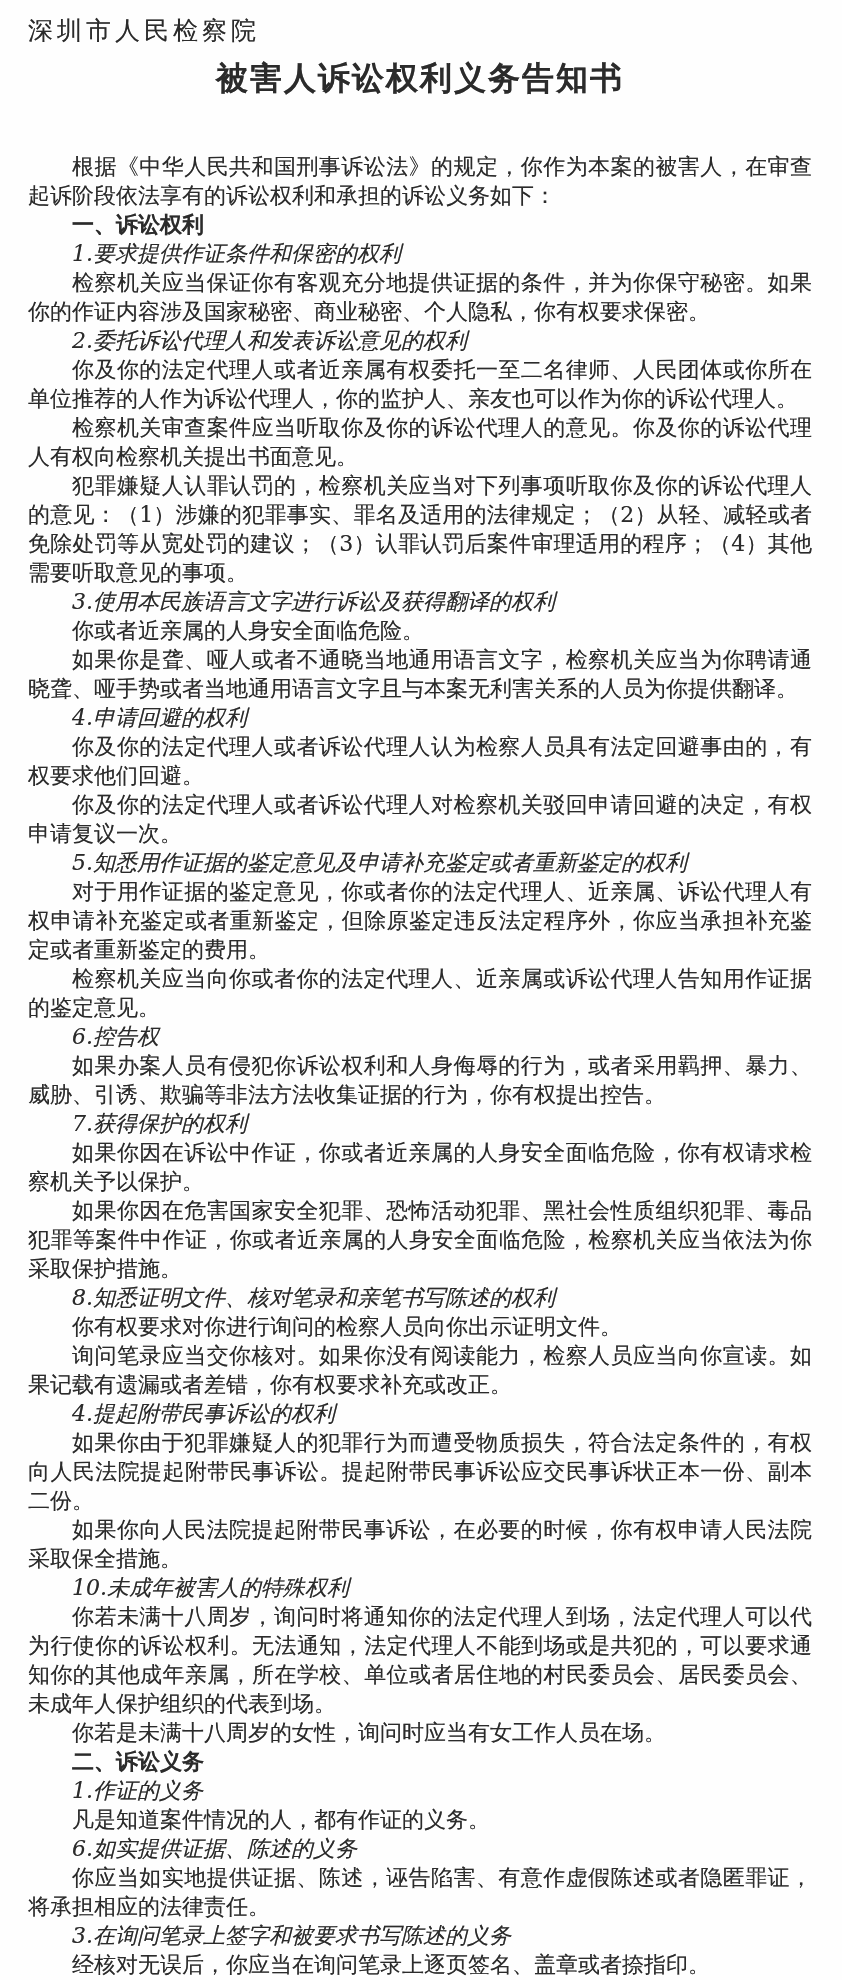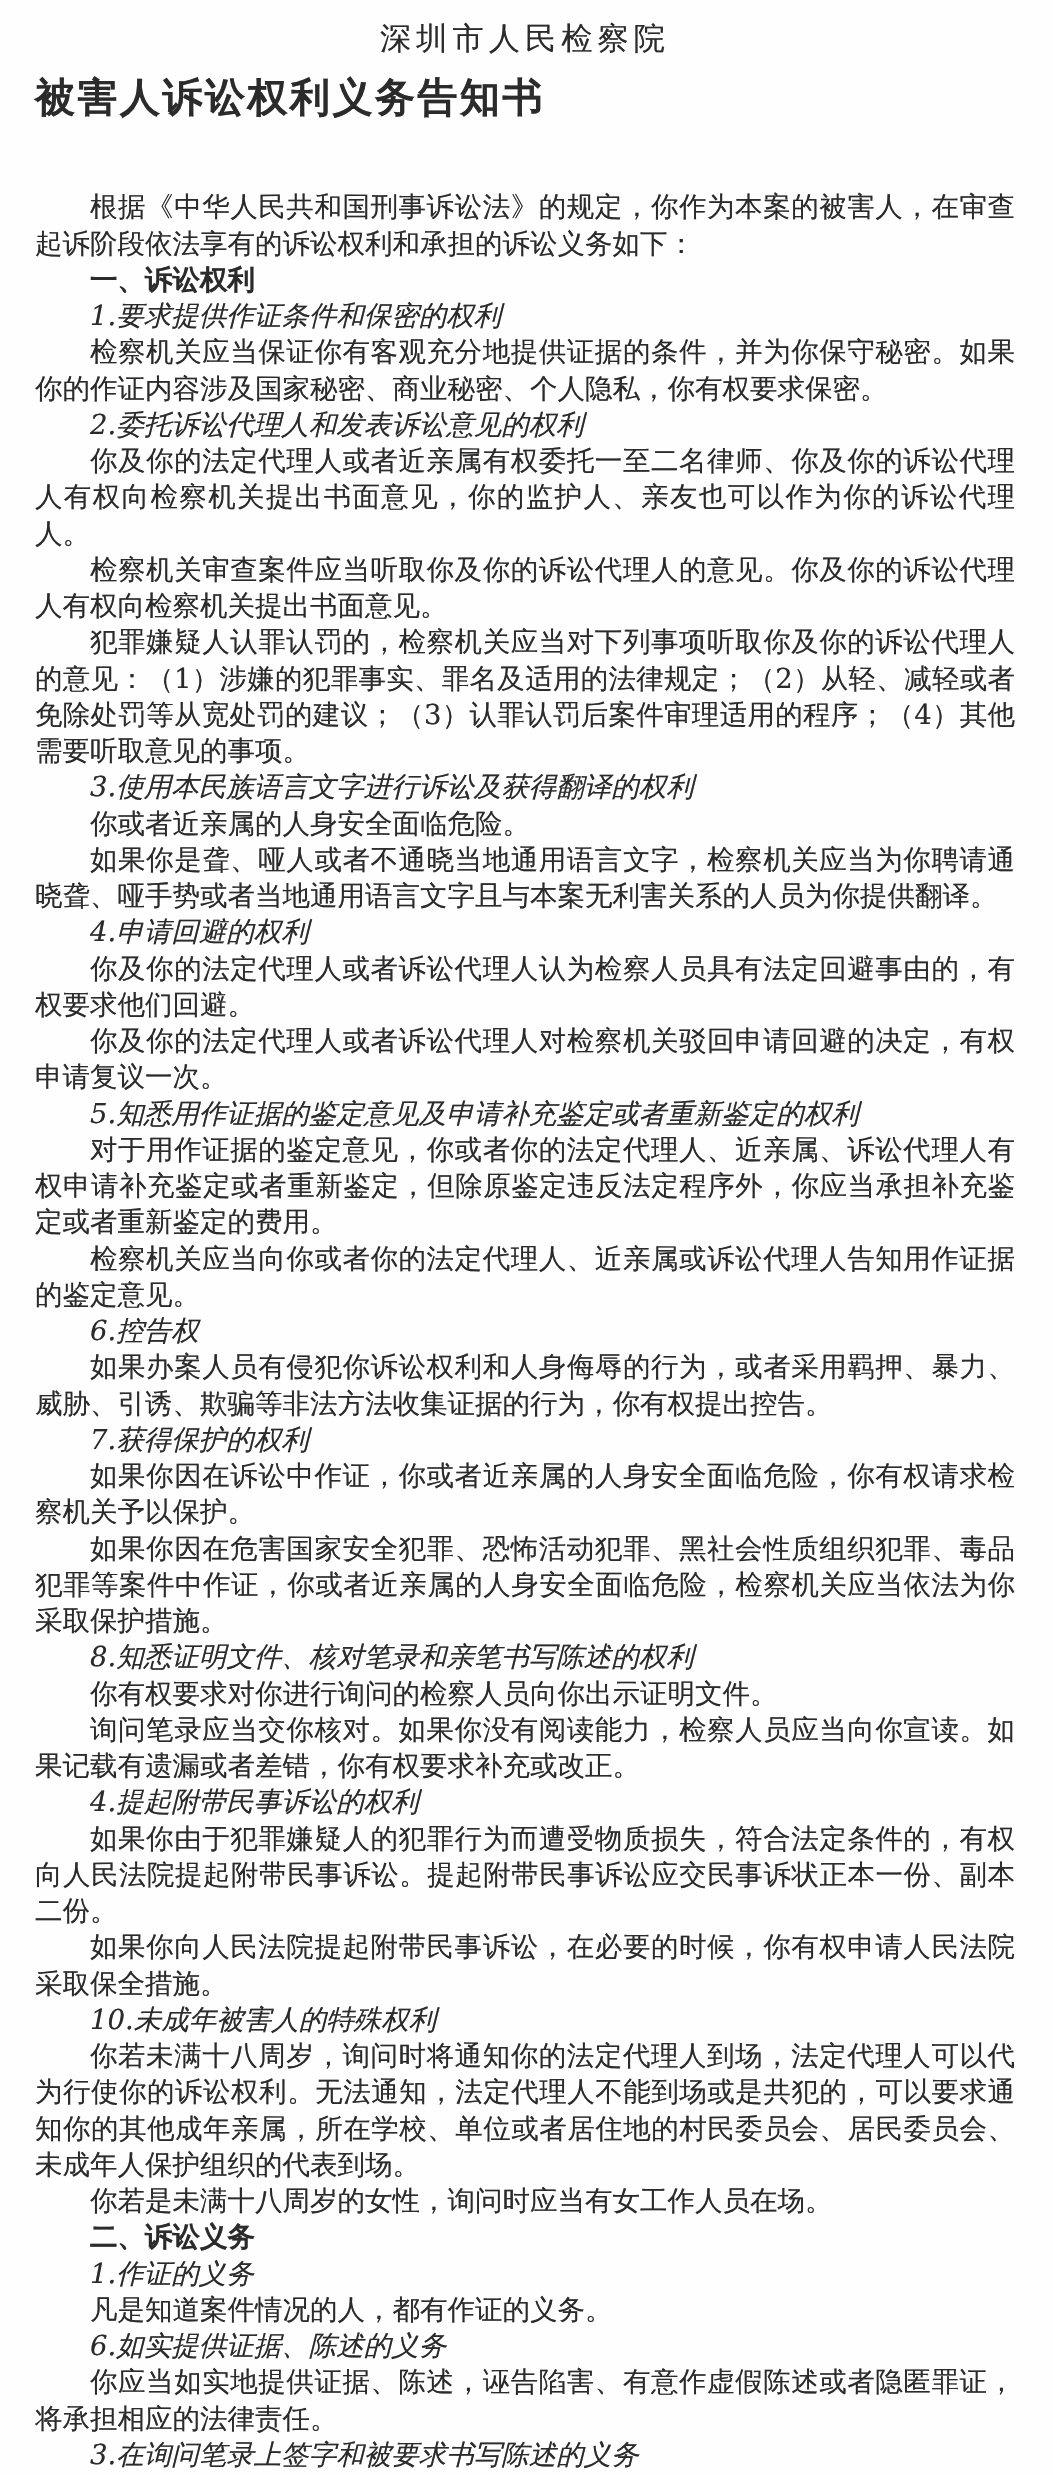--- a/index.html
+++ b/index.html
@@ -14,28 +14,28 @@
     box-sizing: border-box;
     width: 842px;
     min-height: 1980px;
     padding: 14px 30px 30px 28px;
     background: #fefefe;
     color: #2b2b2b;
     font-family: "DejaVu Serif", "Liberation Serif", serif;
     text-shadow: 0 0 0.4px rgba(20,20,20,0.45);
   }
   .org-title {
-    text-align: center;
+    text-align: left;
     font-size: 25px;
     line-height: 34px;
     font-weight: 400;
     letter-spacing: 4px;
   }
   .doc-title {
-    text-align: left;
+    text-align: center;
     font-size: 32px;
     line-height: 44px;
     font-weight: 700;
     letter-spacing: 2px;
     margin-top: 8px;
   }
   .doc-body {
     margin-top: 52px;
     font-size: 22px;
     line-height: 29px;
@@ -60,21 +60,21 @@
 
 <div class="page" style="background: rgb(254, 254, 254); color: rgb(43, 43, 43);">
   <div class="org-title">深圳市人民检察院</div>
   <div class="doc-title">被害人诉讼权利义务告知书</div>
   <div class="doc-body">
       <p class="para">根据《中华人民共和国刑事诉讼法》的规定，你作为本案的被害人，在审查起诉阶段依法享有的诉讼权利和承担的诉讼义务如下：</p>
       <p class="section">一、诉讼权利</p>
       <p class="sub">1.要求提供作证条件和保密的权利</p>
       <p class="para">检察机关应当保证你有客观充分地提供证据的条件，并为你保守秘密。如果你的作证内容涉及国家秘密、商业秘密、个人隐私，你有权要求保密。</p>
       <p class="sub">2.委托诉讼代理人和发表诉讼意见的权利</p>
-      <p class="para">你及你的法定代理人或者近亲属有权委托一至二名律师、你及你的诉讼代理人有权向检察机关提出书面意见，你的监护人、亲友也可以作为你的诉讼代理人。</p>
+      <p class="para">你及你的法定代理人或者近亲属有权委托一至二名律师、人民团体或你所在单位推荐的人作为诉讼代理人，你的监护人、亲友也可以作为你的诉讼代理人。</p>
       <p class="para">检察机关审查案件应当听取你及你的诉讼代理人的意见。你及你的诉讼代理人有权向检察机关提出书面意见。</p>
       <p class="para">犯罪嫌疑人认罪认罚的，检察机关应当对下列事项听取你及你的诉讼代理人的意见：（1）涉嫌的犯罪事实、罪名及适用的法律规定；（2）从轻、减轻或者免除处罚等从宽处罚的建议；（3）认罪认罚后案件审理适用的程序；（4）其他需要听取意见的事项。</p>
       <p class="sub">3.使用本民族语言文字进行诉讼及获得翻译的权利</p>
       <p class="para">你或者近亲属的人身安全面临危险。</p>
       <p class="para">如果你是聋、哑人或者不通晓当地通用语言文字，检察机关应当为你聘请通晓聋、哑手势或者当地通用语言文字且与本案无利害关系的人员为你提供翻译。</p>
       <p class="sub">4.申请回避的权利</p>
       <p class="para">你及你的法定代理人或者诉讼代理人认为检察人员具有法定回避事由的，有权要求他们回避。</p>
       <p class="para">你及你的法定代理人或者诉讼代理人对检察机关驳回申请回避的决定，有权申请复议一次。</p>
       <p class="sub">5.知悉用作证据的鉴定意见及申请补充鉴定或者重新鉴定的权利</p>
       <p class="para">对于用作证据的鉴定意见，你或者你的法定代理人、近亲属、诉讼代理人有权申请补充鉴定或者重新鉴定，但除原鉴定违反法定程序外，你应当承担补充鉴定或者重新鉴定的费用。</p>

